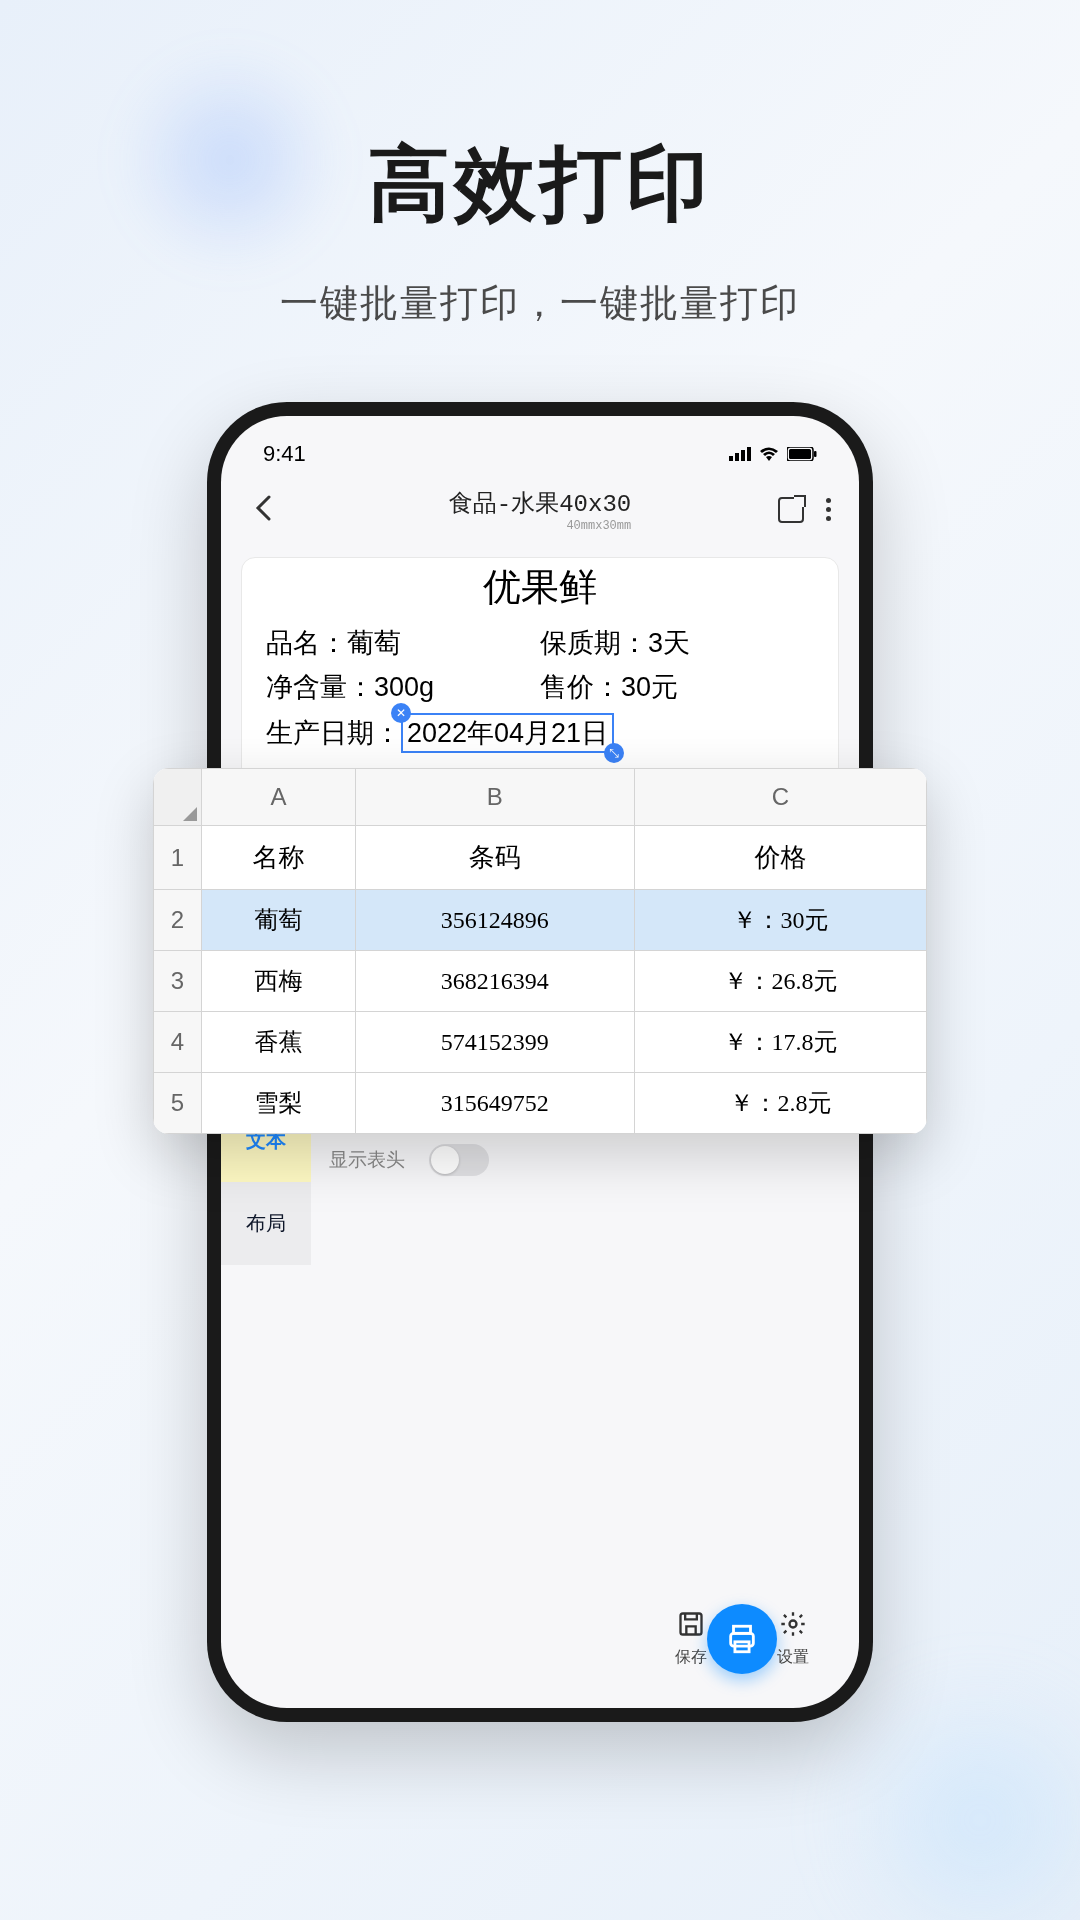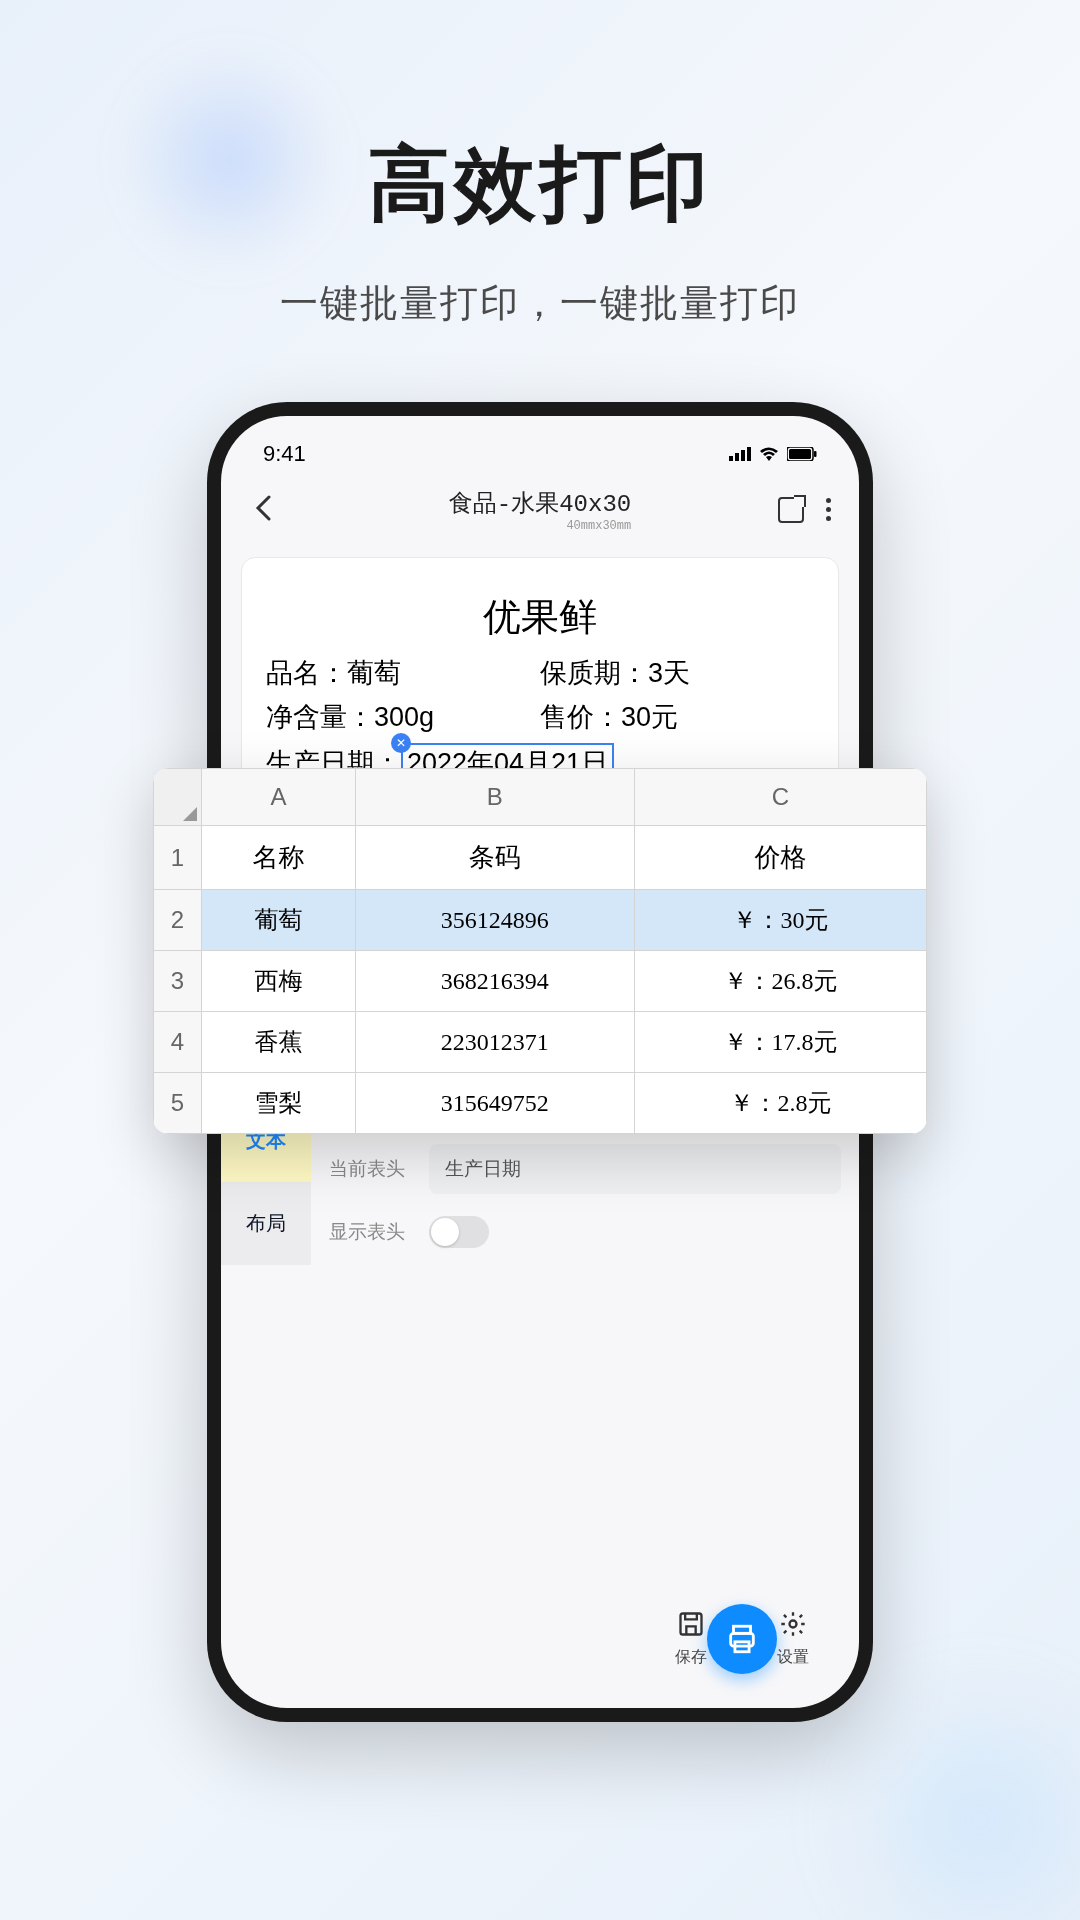--- a/index.html
+++ b/index.html
@@ -99,21 +99,21 @@
   border-top: 2.5px solid #333;
   border-right: 2.5px solid #333;
   background: #f7f7f9;
 }
 .more-icon { display: flex; flex-direction: column; gap: 4px; padding: 4px; }
 .more-icon span { width: 5px; height: 5px; background: #333; border-radius: 50%; }
 .label-canvas {
   margin: 8px 20px;
   background: #fff;
   border-radius: 14px;
-  padding: 34px 24px 20px;
+  padding: 4px 24px 20px;
   border: 1px solid #e8e8e8;
 }
 .label-title { text-align: center; font-size: 38px; font-weight: 500; margin-bottom: 12px; }
 .label-row { font-size: 27px; margin: 8px 0; display: flex; }
 .label-row .field { flex: 1; }
 .date-row { position: relative; display: flex; align-items: baseline; }
 .date-selected {
   border: 2px solid #3b82f6;
   padding: 0 4px;
   position: relative;
@@ -335,26 +335,20 @@
         <span>数据</span>
         <span>流水号</span>
         <span class="active">Excel</span>
         <span>日期时间</span>
       </div>
       <div class="form-row">
         <span class="form-label">文件导入</span>
         <div class="form-value">
           <span>Assets(20220402101106)</span>
           <span>›</span>
-        </div>
-      </div>
-      <div class="form-row">
-        <span class="form-label">当前表头</span>
-        <div class="form-value">
-          <span>生产日期</span>
         </div>
       </div>
       <div class="form-row">
         <span class="form-label">显示表头</span>
         <div class="toggle"></div>
       </div>
     </div>
 
     <div class="bottom-bar">
       <div class="bottom-item">
@@ -413,21 +407,21 @@
         </tr>
         <tr>
           <th class="row-head">3</th>
           <td class="data-cell">西梅</td>
           <td class="data-cell">368216394</td>
           <td class="data-cell">￥：26.8元</td>
         </tr>
         <tr>
           <th class="row-head">4</th>
           <td class="data-cell">香蕉</td>
-          <td class="data-cell">223012371</td>
+          <td class="data-cell">574152399</td>
           <td class="data-cell">￥：17.8元</td>
         </tr>
         <tr>
           <th class="row-head">5</th>
           <td class="data-cell">雪梨</td>
           <td class="data-cell">315649752</td>
           <td class="data-cell">￥：2.8元</td>
         </tr>
       </tbody>
   </table>

